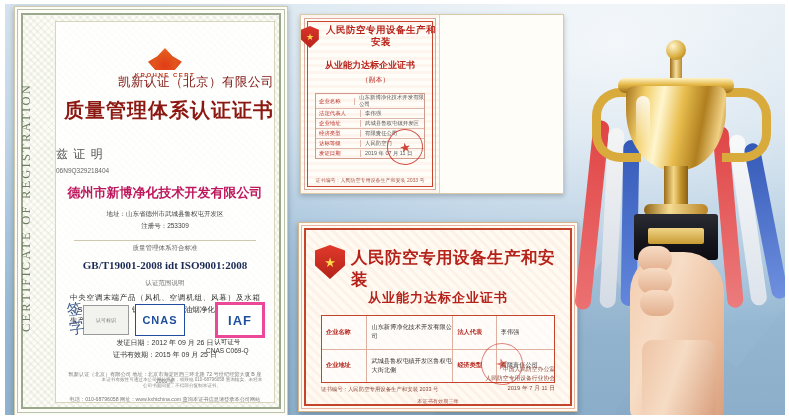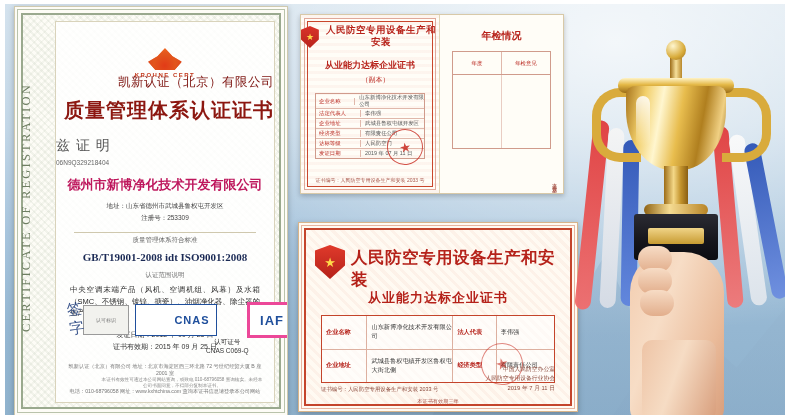--- a/index.html
+++ b/index.html
@@ -95,21 +95,21 @@
   }
   .cl-line { text-align: right; color: #8a1a12; font-family: Liberation Serif, serif; }
   .cl-company { margin-top: 52px; font-size: 12.5px; color: #7d1410; letter-spacing: .5px; }
   .cl-maintitle {
     margin-top: 6px;
     font-size: 20px;
     font-weight: bold;
     color: #8c1710;
     letter-spacing: 1px;
   }
-  .cl-sub { margin-top: 13px; font-size: 14px; color: #555; letter-spacing: 1px; }
+  .cl-sub { margin-top: 22px; font-size: 12px; color: #555; letter-spacing: 1px; }
   .cl-no { margin-top: 4px; font-size: 6.5px; color: #666; }
   .cl-name {
     margin-top: 10px;
     text-align: center;
     font-size: 13px;
     font-weight: bold;
     color: #be185d;
     font-family: "Liberation Serif", serif;
   }
   .cl-addr { margin-top: 8px; font-size: 6.5px; color: #444; text-align: center; }
@@ -151,21 +151,20 @@
   .accr {
     display: flex; gap: 6px; align-items: center;
   }
   .badge-cnas {
     width: 48px; height: 30px;
     border: 1px solid #1f4f9c;
     color: #1f4f9c;
     font-size: 11px; font-weight: bold; letter-spacing: 1px;
     display: flex; align-items: center; justify-content: center;
     background: #fff;
-    padding-left: 32px;
   }
   .badge-iaf {
     width: 44px; height: 30px;
     border: 3px solid #ec4899;
     color: #1f4f9c;
     font-size: 13px; font-weight: bold; letter-spacing: 1px;
     display: flex; align-items: center; justify-content: center;
     background: #fff;
     margin-left: 24px;
   }
@@ -558,38 +557,20 @@
         <div class="row">
           <div class="k">发证日期</div>
           <div class="v">2019 年 07 月 11 日</div>
         </div>
       </div>
 
       <div class="cmt-seal">★</div>
       <div class="cmt-footer">证书编号：人民防空专用设备生产和安装 2033 号</div>
     </div>
 
-    <div class="cmt-right">
-      <div class="rtitle">年检情况</div>
-      <div class="cmt-table">
-        <div class="hrow">
-          <div class="c">年度</div>
-          <div class="c">年检意见</div>
-        </div>
-        <div class="brow">
-          <div class="c"></div>
-          <div class="c"></div>
-        </div>
-        <div class="brow">
-          <div class="c"></div>
-          <div class="c"></div>
-        </div>
-      </div>
-      <div class="cmt-vert-note">本证书有效期三年</div>
-    </div>
   </div>
 
   <div class="cert-mid-bot">
     <div class="cmb-border"></div>
     <div class="cmb-emblem"></div>
     <div class="cmb-title">人民防空专用设备生产和安装</div>
     <div class="cmb-sub">从业能力达标企业证书</div>
 
     <div class="cmb-table">
       <div class="r">

